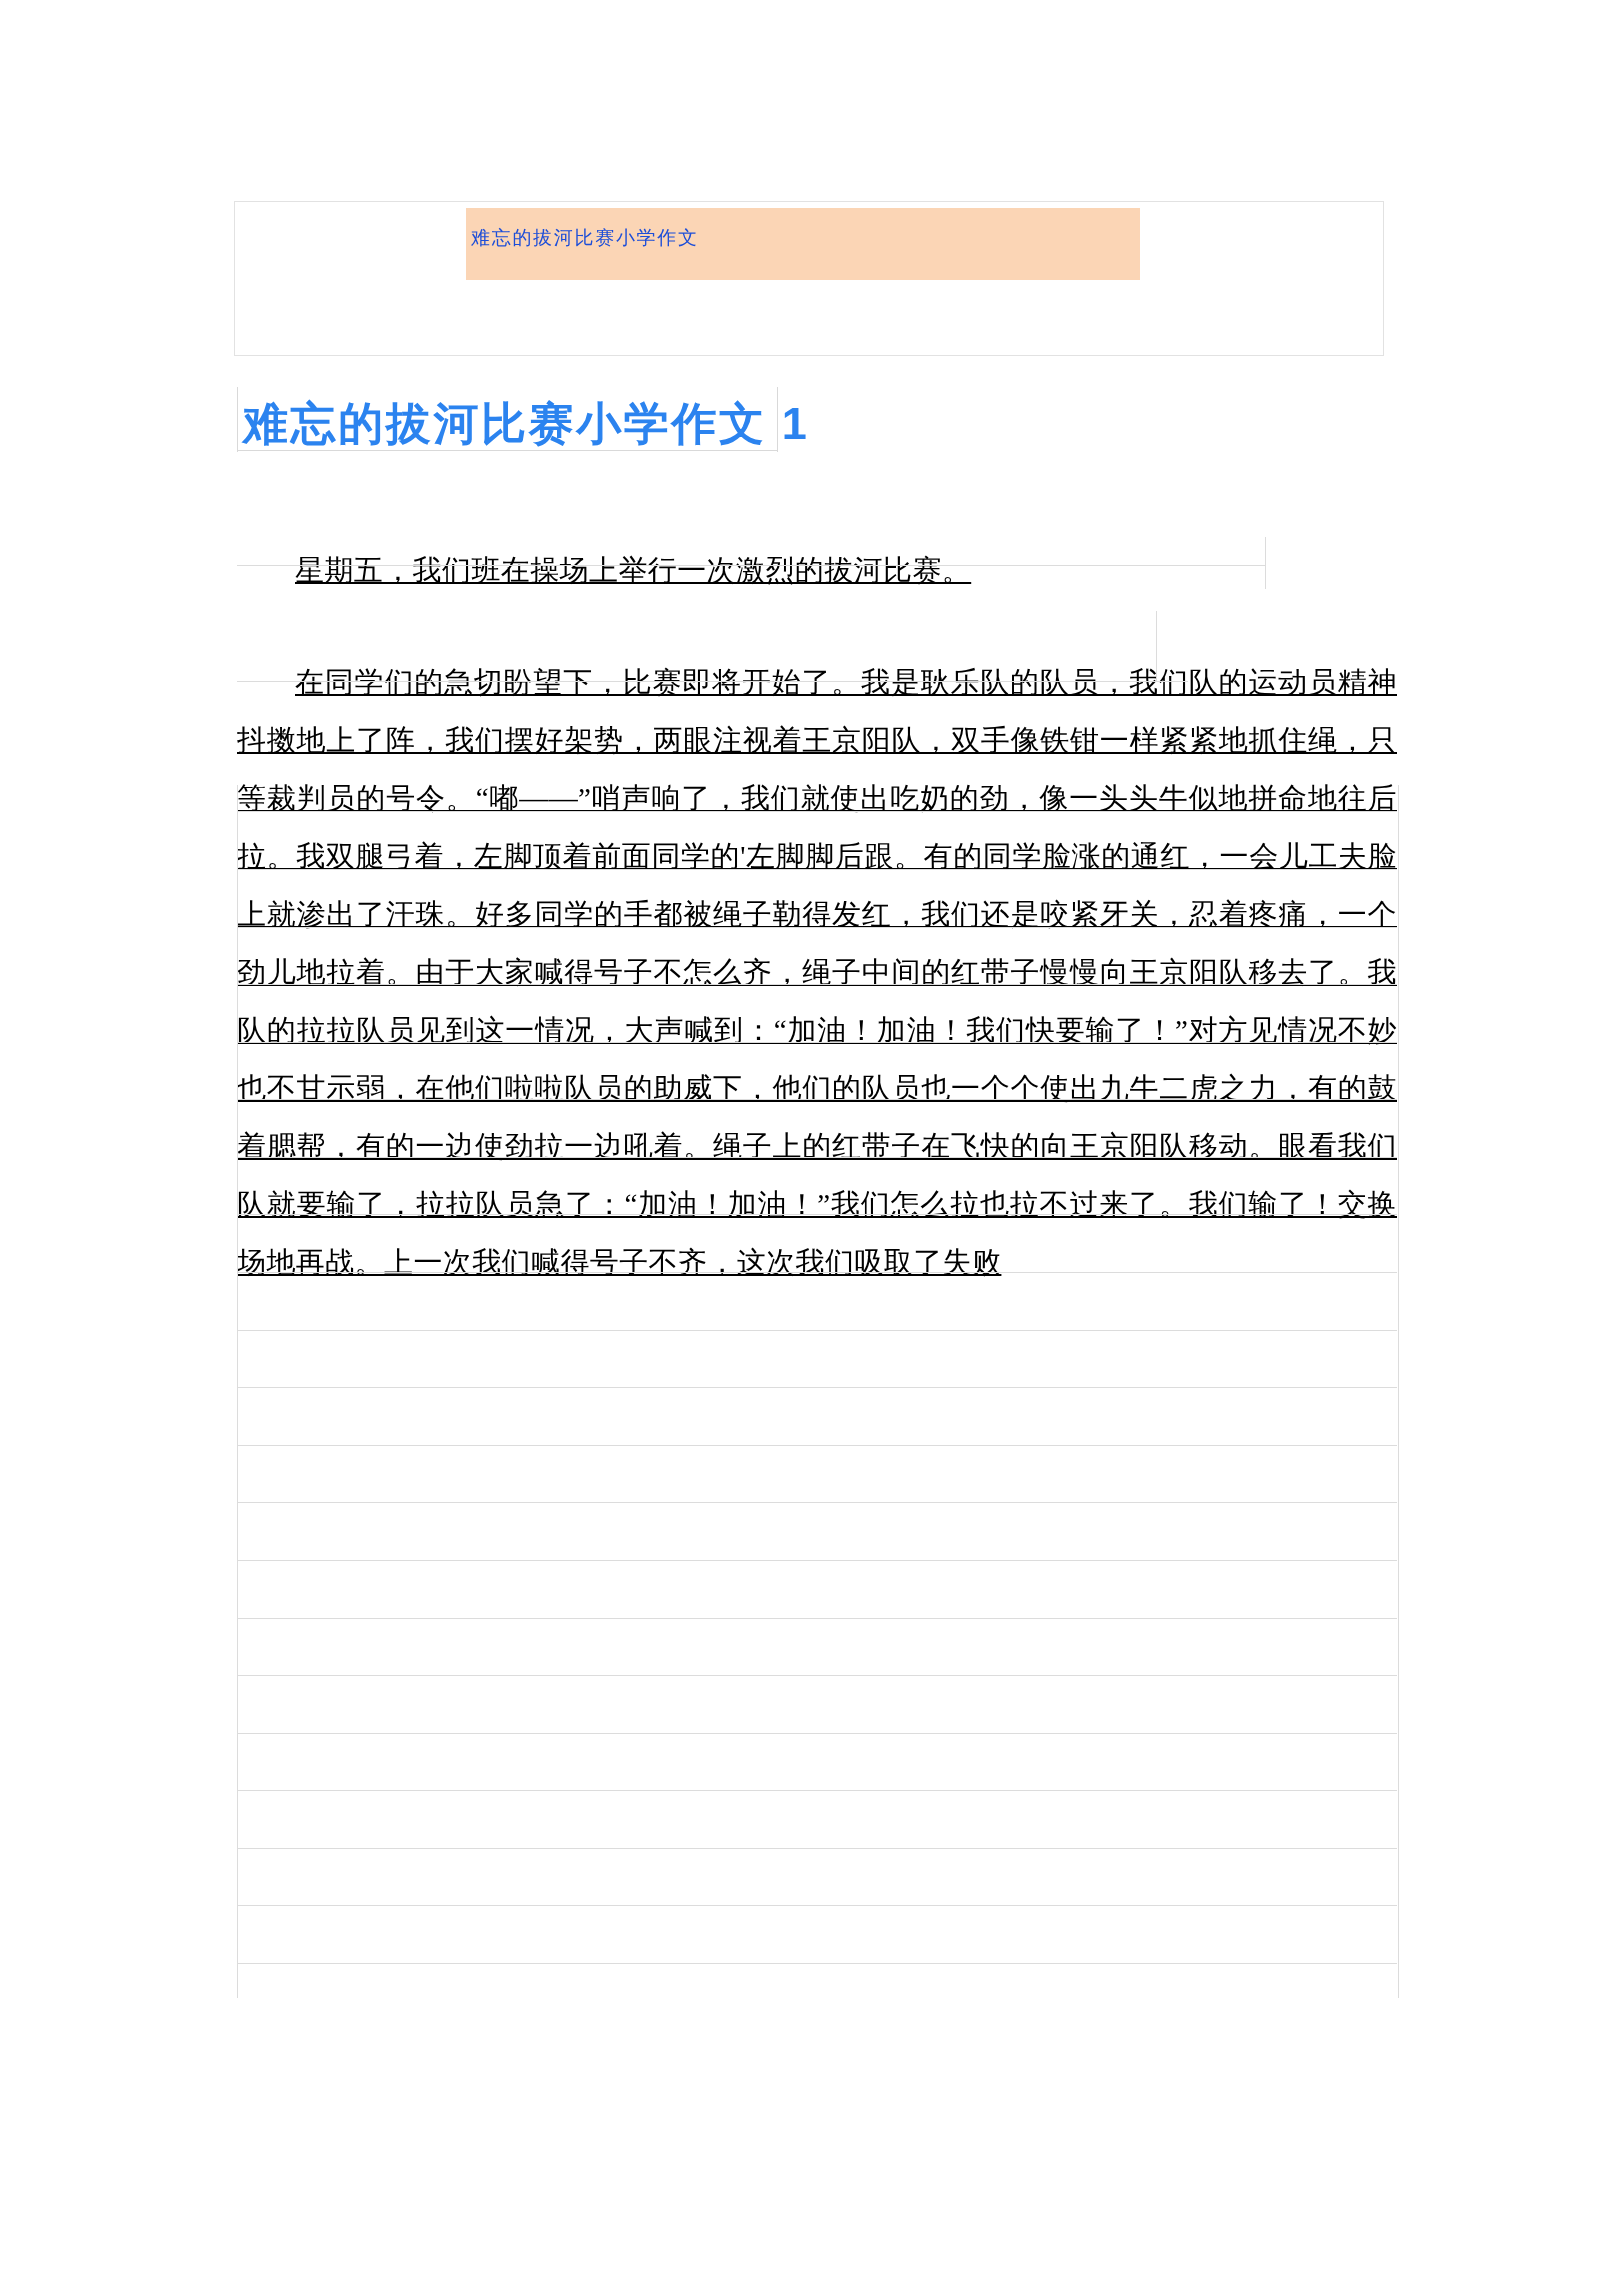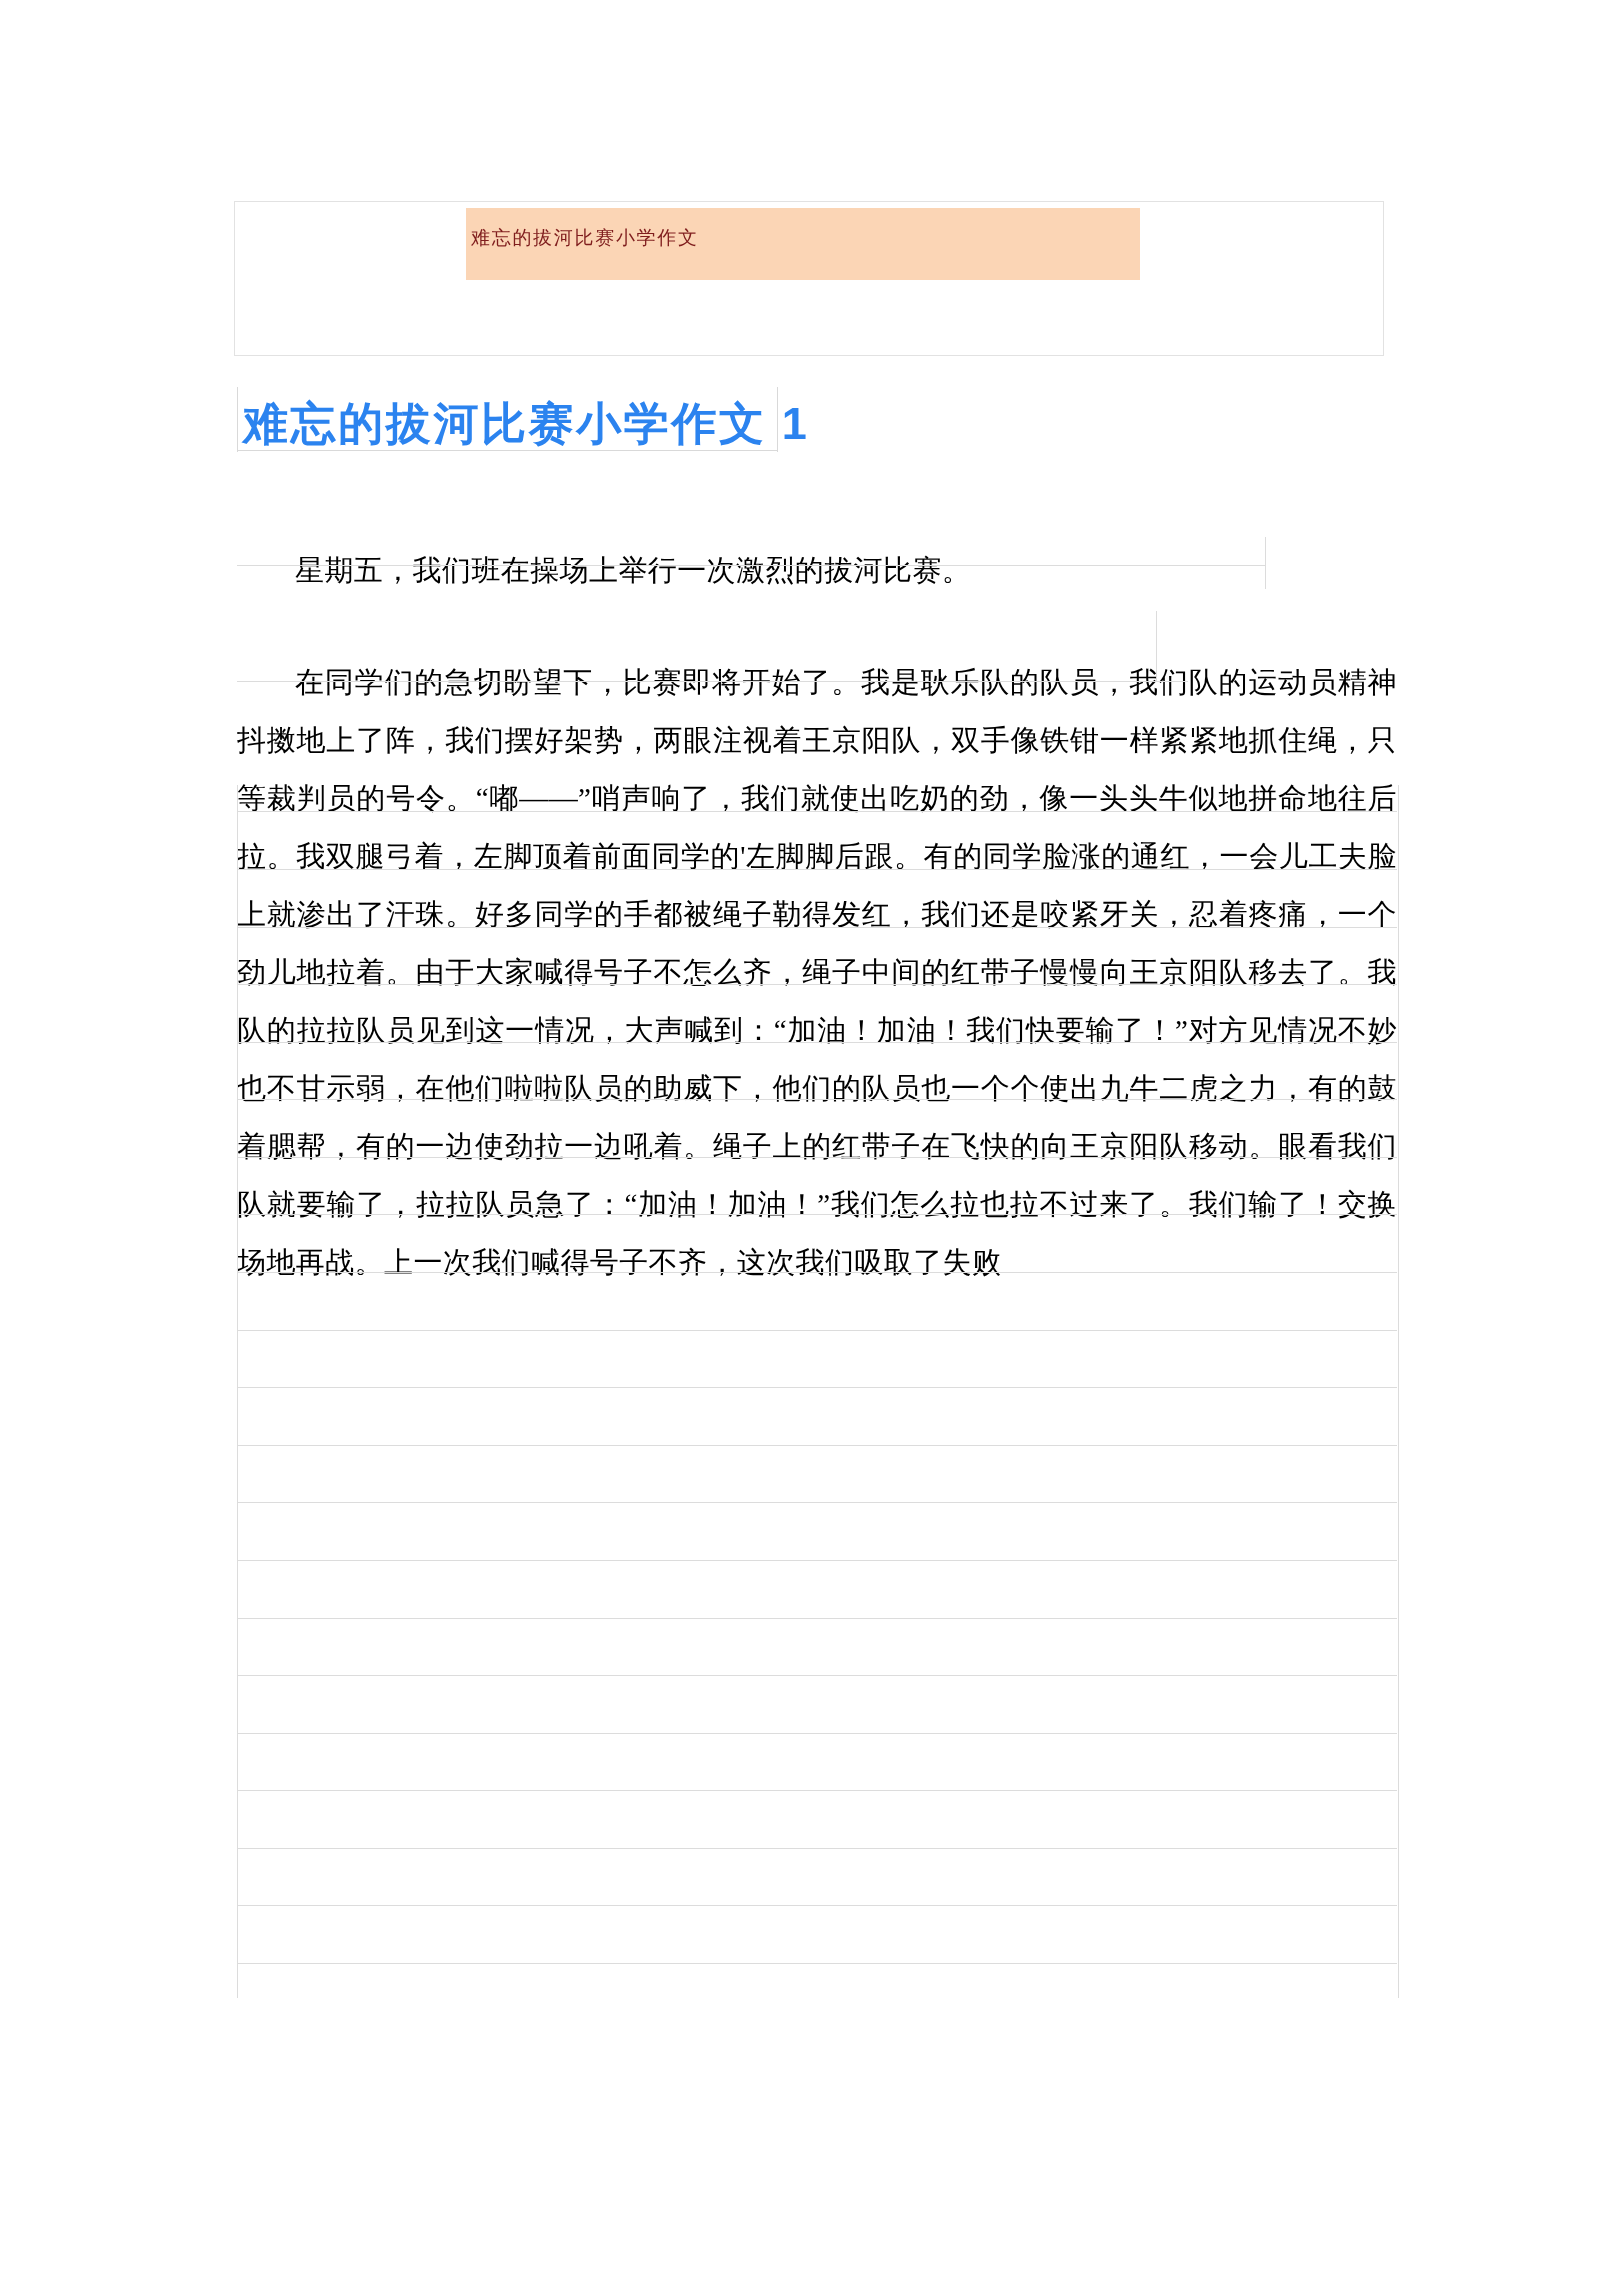--- a/index.html
+++ b/index.html
@@ -42,21 +42,21 @@
     height: 72px;
     background: #fbd5b5;
   }
   .header-text {
     position: absolute;
     left: 471px;
     top: 225px;
     font-family: "Liberation Sans", "DejaVu Sans", sans-serif;
     font-size: 19px;
     letter-spacing: 1.7px;
-    color: #7f1d1d;
+    color: #1d4ed8;
     white-space: nowrap;
   }
 
   
   .title {
     position: absolute;
     left: 243px;
     top: 394px;
     font-family: "Liberation Sans", "DejaVu Sans", sans-serif;
     font-size: 45px;
@@ -89,20 +89,21 @@
     height: 65px;
     background: #d9d9d9;
   }
 
   
   .body-area {
     position: absolute;
     left: 237px;
     top: 541px;
     width: 1160px;
+    text-decoration: underline;
   }
   p.para {
     margin: 0;
     font-size: 29px;
     line-height: 58px;
     text-align: justify;
     text-justify: inter-ideograph;
     letter-spacing: 0.4px;
     color: #000000;
   }

